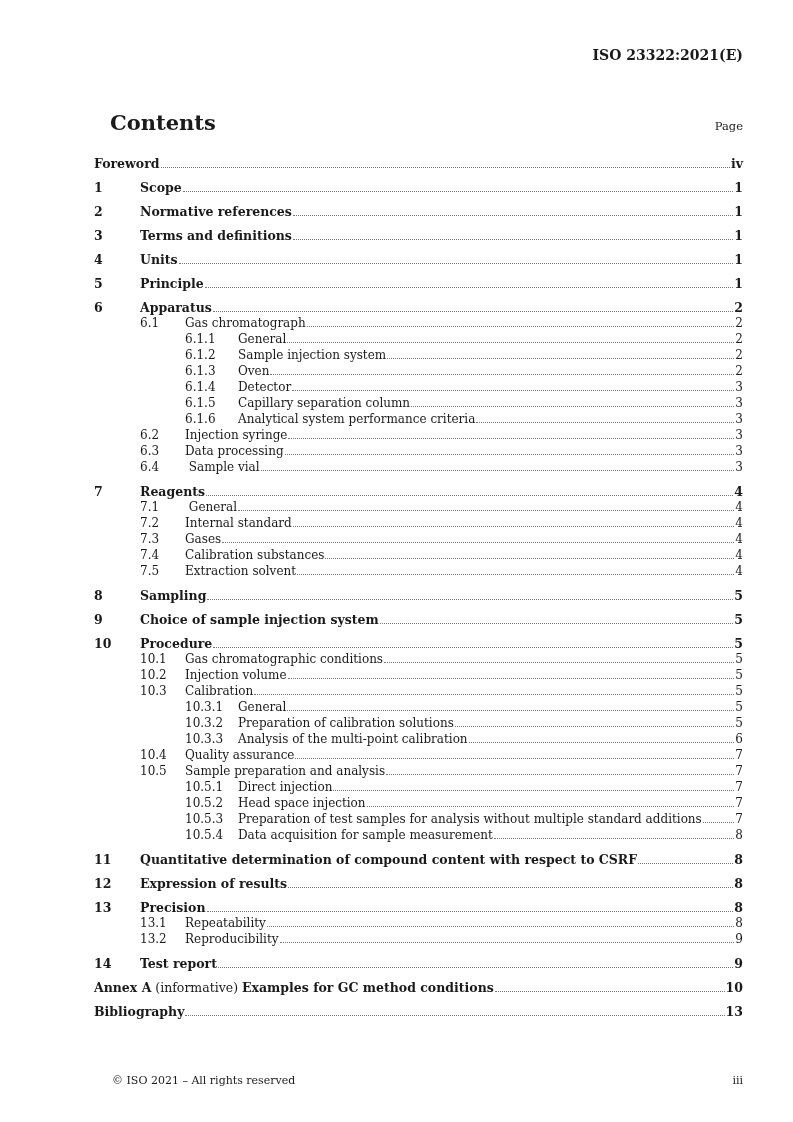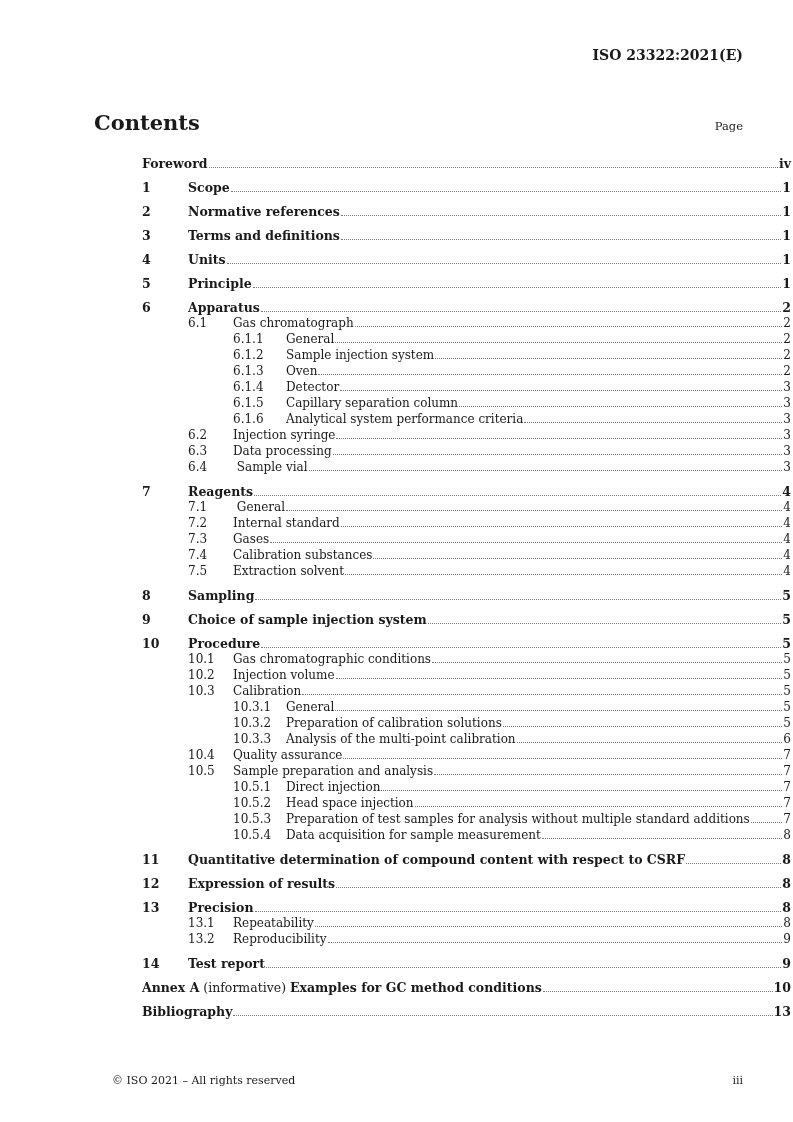--- a/index.html
+++ b/index.html
@@ -1,21 +1,21 @@
 <!DOCTYPE html>
 <html><head>
   <meta charset="utf-8">
   <style>
     html, body { margin: 0; padding: 0; background: #ffffff; }
     body { width: 793px; height: 1122px; position: relative; overflow: hidden;
            font-family: "DejaVu Serif", "Liberation Serif", serif; color: #1a1a1a; }
     .doc-id { position: absolute; top: 47px; right: 50px; font-weight: bold; font-size: 14px; }
-    .title { position: absolute; top: 110px; left: 94px; font-weight: bold; font-size: 21px; }
+    .title { position: absolute; top: 110px; left: 110px; font-weight: bold; font-size: 21px; }
     .page-label { position: absolute; top: 119px; right: 50px; font-size: 11.5px; }
-    .toc { position: absolute; top: 156px; left: 94px; width: 649px; margin-left: 48px; }
+    .toc { position: absolute; top: 156px; left: 94px; width: 649px; }
     .row { position: relative; display: flex; align-items: baseline; white-space: nowrap; }
     .row.l1 { font-weight: bold; font-size: 12.5px; height: 16px; margin-top: 8px; }
     .row.l1.first { margin-top: 0; }
     .row.l2, .row.l3 { font-size: 12px; height: 16px; }
     .num { display: inline-block; flex: 0 0 auto; }
     .l1 .num { width: 46px; }
     .l2 .num { width: 45px; margin-left: 46px; }
     .l3 .num { width: 53px; margin-left: 91px; }
     .txt { flex: 0 0 auto; }
     .txt .light { font-weight: normal; }

